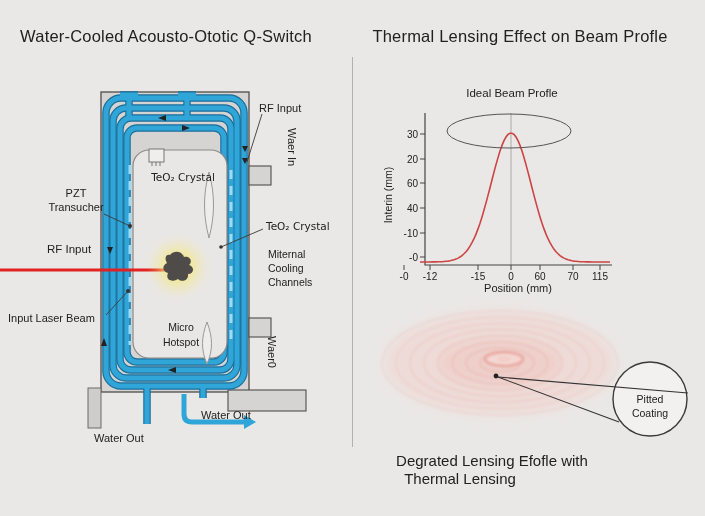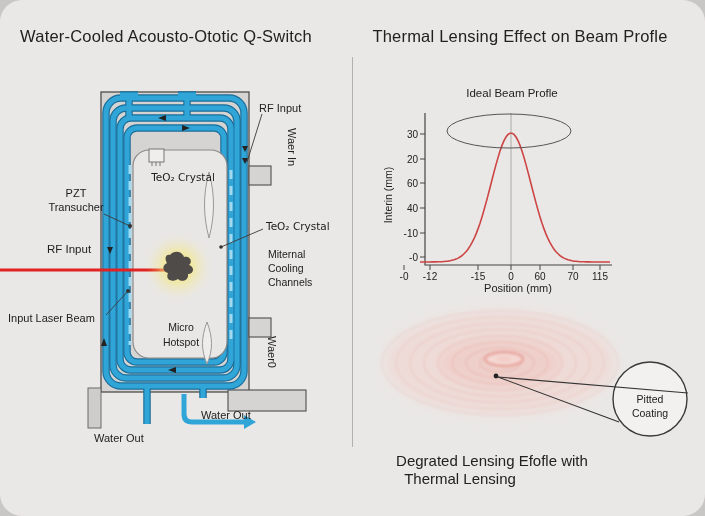--- a/index.html
+++ b/index.html
@@ -1,17 +1,17 @@
 <!DOCTYPE html>
 <html><head>
 <meta charset="utf-8">
 <style>
   html,body{margin:0;padding:0;background:#c9c7c5;}
   #stage{position:relative;width:705px;height:516px;background:#eae8e6;overflow:hidden;
-         font-family:"Liberation Sans",sans-serif;border-radius:22px;}
+         font-family:"Liberation Sans",sans-serif;}
   svg{position:absolute;top:0;}
   #left-svg{left:0;}
   #right-svg{left:352px;}
   .divider{position:absolute;left:352px;top:57px;width:1px;height:390px;background:#b3b1af;}
   text{fill:#212121;}
   .ptr{stroke:#3a3a3a;stroke-width:0.9;fill:none;}
   .lblS{font-size:10.5px;}
   .lblM{font-size:11px;}
   .title{font-size:16.5px;font-weight:500;letter-spacing:0.2px;}
   .dejavu{font-family:"DejaVu Sans",sans-serif;}

